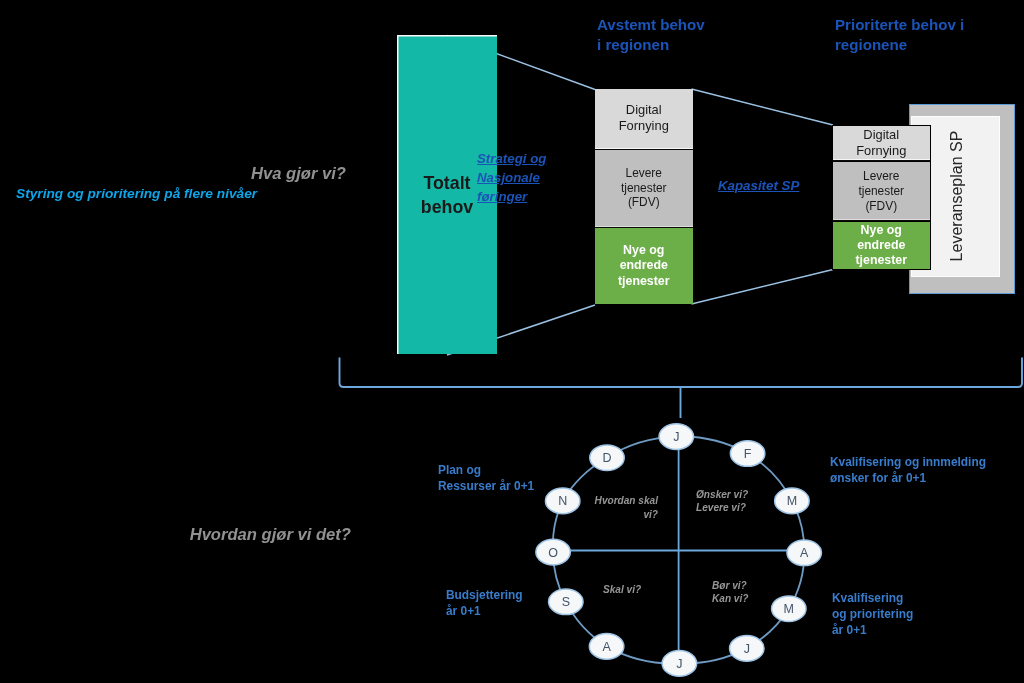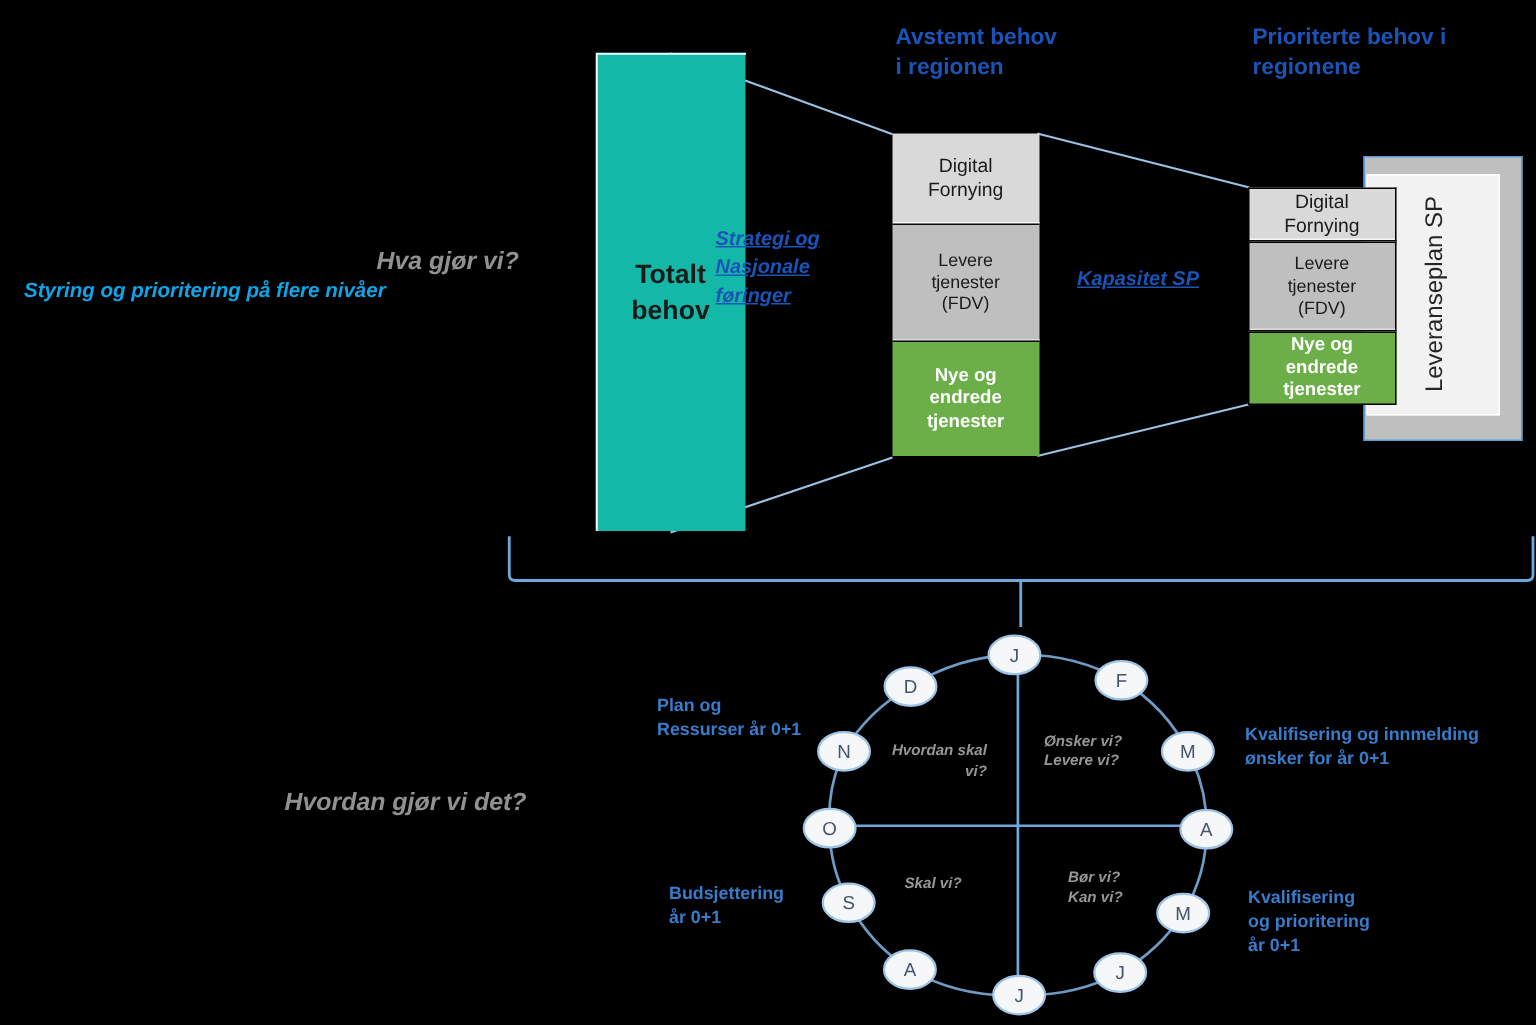--- a/index.html
+++ b/index.html
@@ -136,21 +136,21 @@
 
   <div class="abs quad" style="left:592px;top:494px;width:66px;text-align:right;">Hvordan skal vi?</div>
   <div class="abs quad" style="left:696px;top:487.5px;width:70px;white-space:pre-line;">Ønsker vi?
 Levere vi?</div>
   <div class="abs quad" style="left:603px;top:583px;width:80px;">Skal vi?</div>
   <div class="abs quad" style="left:712px;top:578.5px;width:80px;white-space:pre-line;">Bør vi?
 Kan vi?</div>
 
   <div class="abs cycle-lbl" style="left:438px;top:463px;width:130px;white-space:pre-line;">Plan og
 Ressurser år 0+1</div>
-  <div class="abs cycle-lbl" style="left:830px;top:455px;width:180px;white-space:pre-line;margin-top:27px;">Kvalifisering og innmelding
+  <div class="abs cycle-lbl" style="left:830px;top:455px;width:180px;white-space:pre-line;">Kvalifisering og innmelding
 ønsker for år 0+1</div>
   <div class="abs cycle-lbl" style="left:446px;top:588px;width:130px;white-space:pre-line;">Budsjettering
 år 0+1</div>
   <div class="abs cycle-lbl" style="left:832px;top:591px;width:140px;white-space:pre-line;">Kvalifisering
 og prioritering
 år 0+1</div>
 
 </div>
 
 </body></html>

